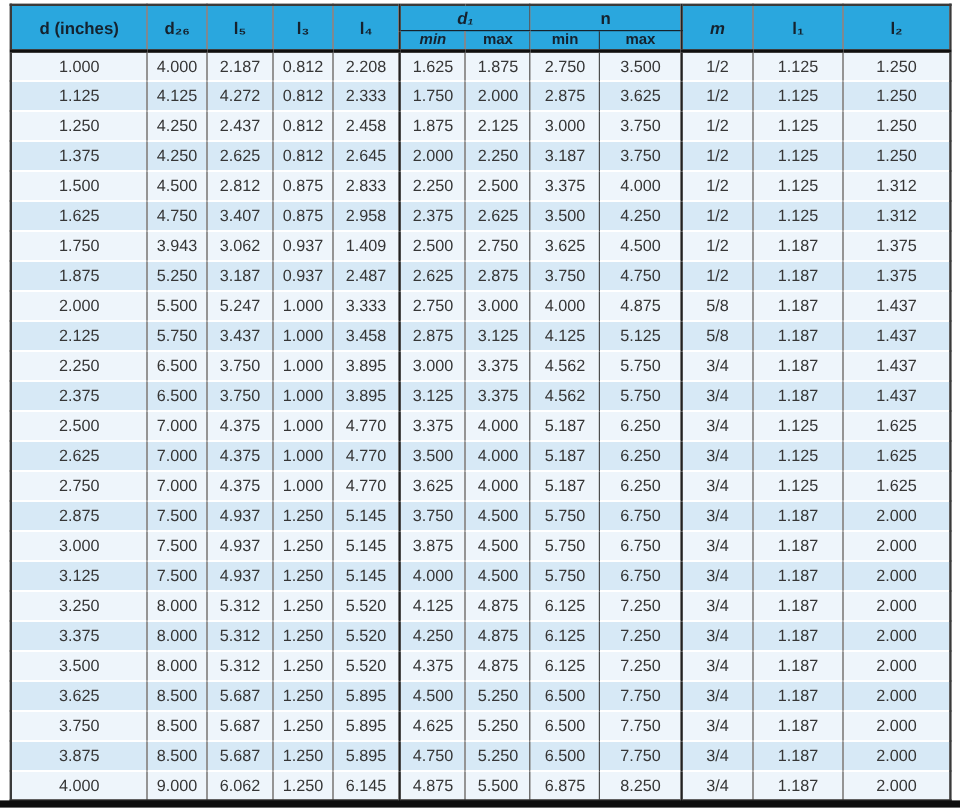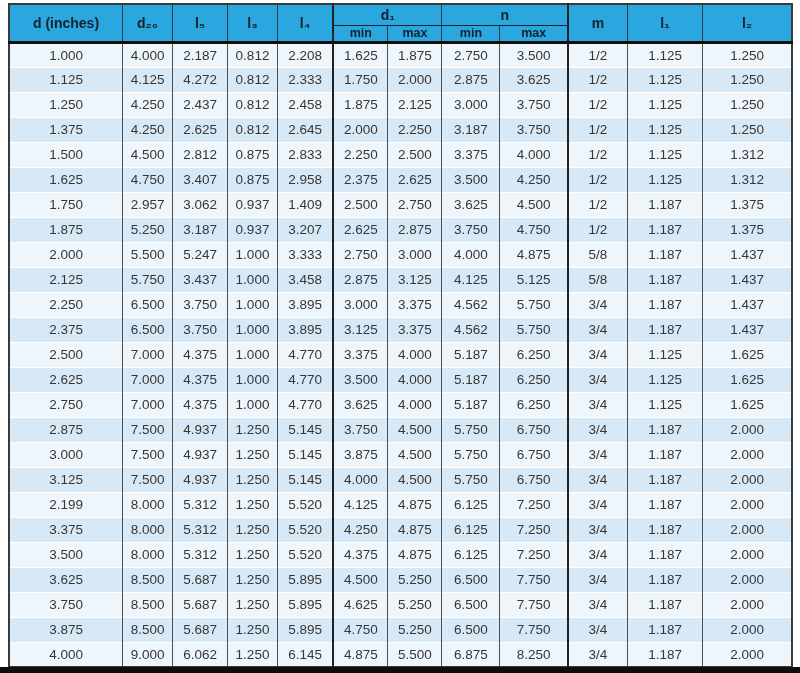--- a/index.html
+++ b/index.html
@@ -32,21 +32,21 @@
   thead th{
     background:var(--header-bg);
     color:var(--header-text);
     font-weight:600;
     font-size:14px;
   }
   tr.group-row th{height:21px;}
   tr.sub-row th{height:17px;font-size:12.5px;}
   
   th.bl{border-left:1px solid #2b3c48;}
-  th.bl2{border-left:2px solid var(--grid-heavy);}
+  th.bl2{border-left:2px solid var(--grid-heavy);font-style:italic;}
   
   th.gb{border-bottom:1px solid #16222c;}
   
   thead th.hb{border-bottom:3px solid #101010;}
   
   tbody td{
     height:25px;
     font-size:13.5px;
     color:var(--body-text);
   }
@@ -179,38 +179,38 @@
         <td>2.375</td>
         <td>2.625</td>
         <td>3.500</td>
         <td>4.250</td>
         <td>1/2</td>
         <td>1.125</td>
         <td>1.312</td>
       </tr>
       <tr>
         <td>1.750</td>
-        <td>2.957</td>
+        <td>3.943</td>
         <td>3.062</td>
         <td>0.937</td>
         <td>1.409</td>
         <td>2.500</td>
         <td>2.750</td>
         <td>3.625</td>
         <td>4.500</td>
         <td>1/2</td>
         <td>1.187</td>
         <td>1.375</td>
       </tr>
       <tr>
         <td>1.875</td>
         <td>5.250</td>
         <td>3.187</td>
         <td>0.937</td>
-        <td>3.207</td>
+        <td>2.487</td>
         <td>2.625</td>
         <td>2.875</td>
         <td>3.750</td>
         <td>4.750</td>
         <td>1/2</td>
         <td>1.187</td>
         <td>1.375</td>
       </tr>
       <tr>
         <td>2.000</td>
@@ -346,21 +346,21 @@
         <td>5.145</td>
         <td>4.000</td>
         <td>4.500</td>
         <td>5.750</td>
         <td>6.750</td>
         <td>3/4</td>
         <td>1.187</td>
         <td>2.000</td>
       </tr>
       <tr>
-        <td>2.199</td>
+        <td>3.250</td>
         <td>8.000</td>
         <td>5.312</td>
         <td>1.250</td>
         <td>5.520</td>
         <td>4.125</td>
         <td>4.875</td>
         <td>6.125</td>
         <td>7.250</td>
         <td>3/4</td>
         <td>1.187</td>

